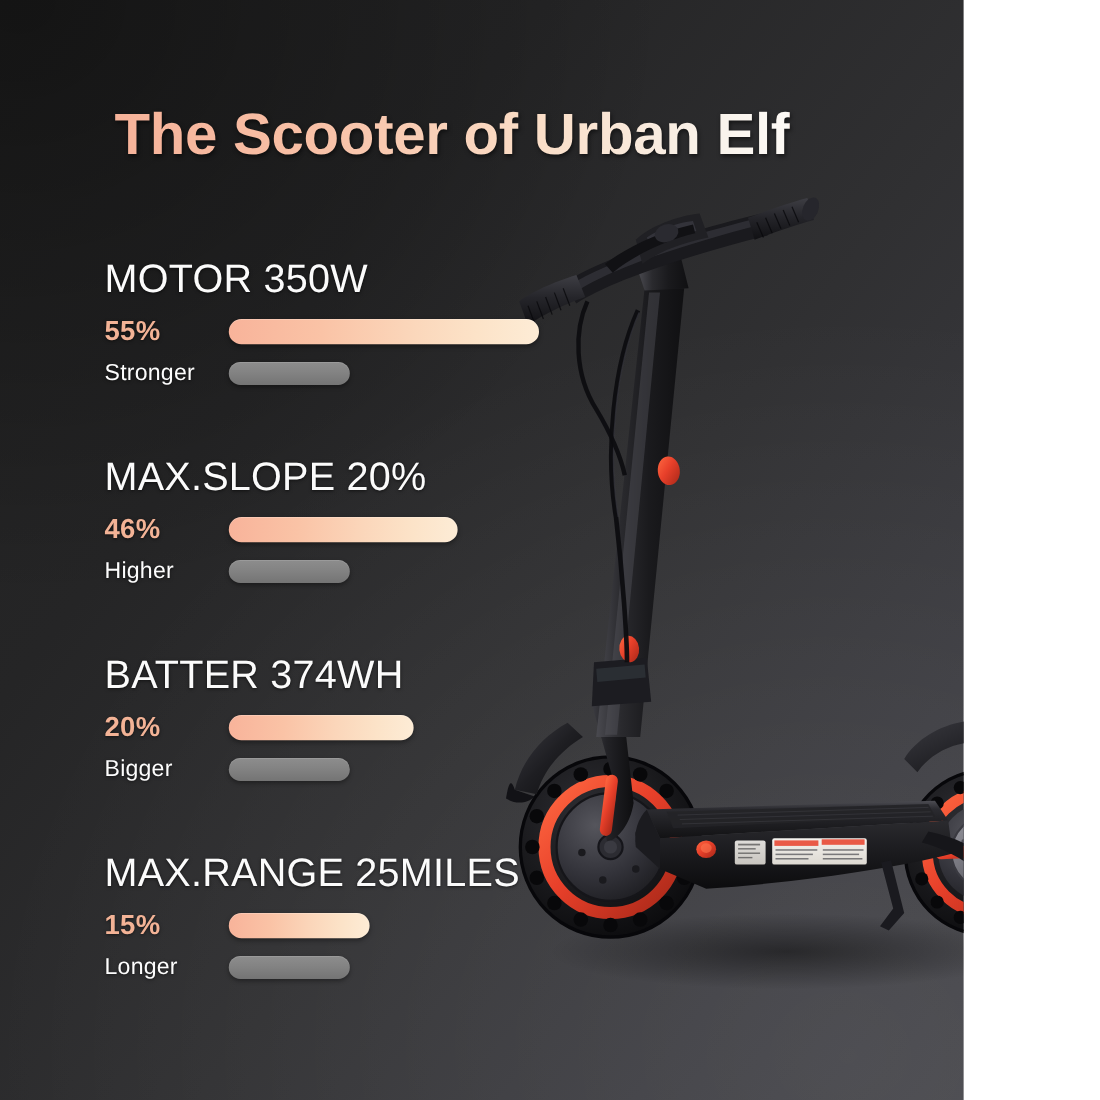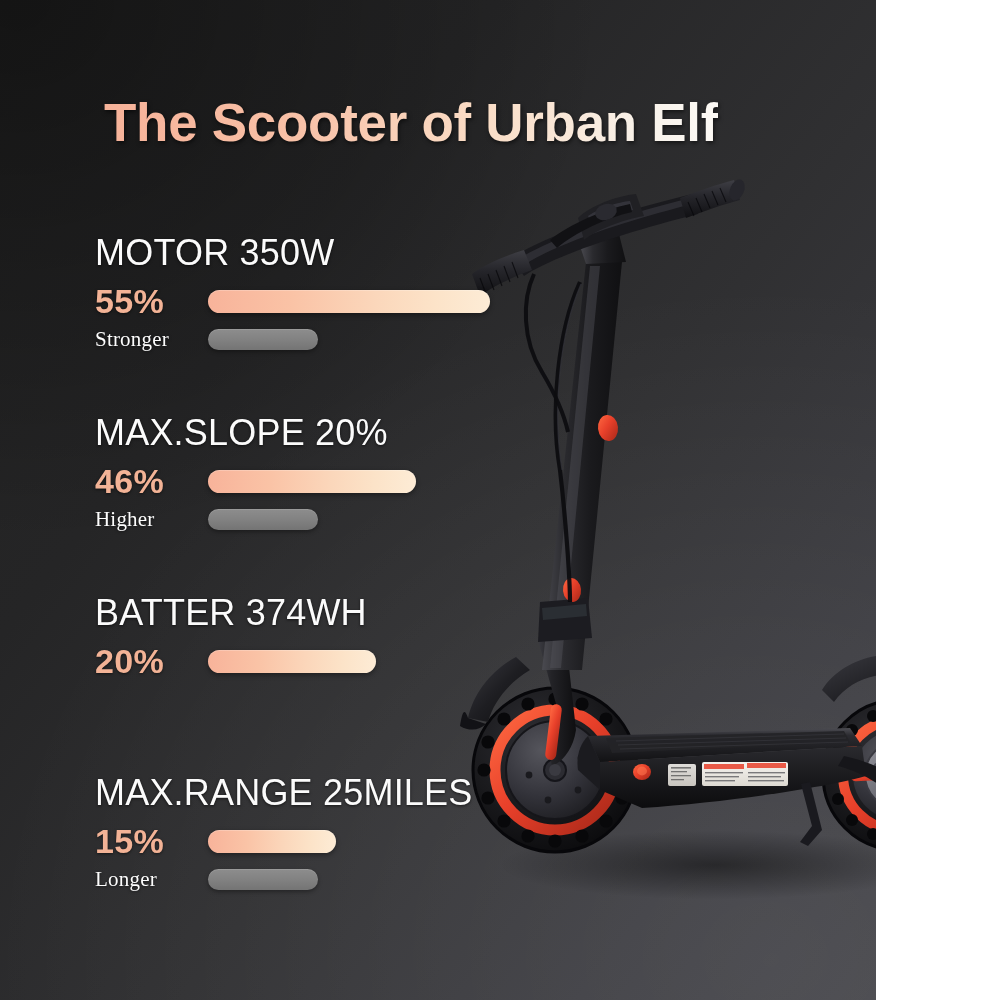--- a/index.html
+++ b/index.html
@@ -81,32 +81,31 @@
   .stat-row.second { margin-top: 6px; }
 
   .row-label {
     width: 113px;
     flex: 0 0 113px;
     white-space: nowrap;
     text-shadow: 0 1px 3px rgba(0,0,0,0.55);
   }
 
   .pct {
-    font-size: 34px;
+    font-size: 25px;
     font-weight: bold;
     color: #f3b396;
     letter-spacing: 0.3px;
   }
 
   .word {
     font-size: 21px;
     color: #fdfdfd;
     font-weight: 400;
     letter-spacing: 0.2px;
-    font-family: Liberation Serif, serif;
   }
 
   .bar {
     height: 23px;
     border-radius: 12px;
     background: linear-gradient(92deg, #f8b39a 0%, #fac3a6 30%, #fbd6ba 58%, #fce3c8 80%, #fdecd6 100%);
     box-shadow: 0 2px 5px rgba(0,0,0,0.38), inset 0 1px 0 rgba(255,255,255,0.22);
   }
 
   .bar-gray {
@@ -170,20 +169,24 @@
         <div class="row-label word">Higher</div>
         <div class="bar-gray" style="width: 110px;"></div>
       </div>
     </div>
 
     <div class="stat-block" style="top:592px">
       <div class="stat-heading">BATTER 374WH</div>
       <div class="stat-row">
         <div class="row-label pct">20%</div>
         <div class="bar" style="width:168px"></div>
+      </div>
+      <div class="stat-row second">
+        <div class="row-label word">Bigger</div>
+        <div class="bar-gray" style="width: 110px;"></div>
       </div>
     </div>
 
     <div class="stat-block" style="top:772px">
       <div class="stat-heading">MAX.RANGE 25MILES</div>
       <div class="stat-row">
         <div class="row-label pct">15%</div>
         <div class="bar" style="width:128px"></div>
       </div>
       <div class="stat-row second">

